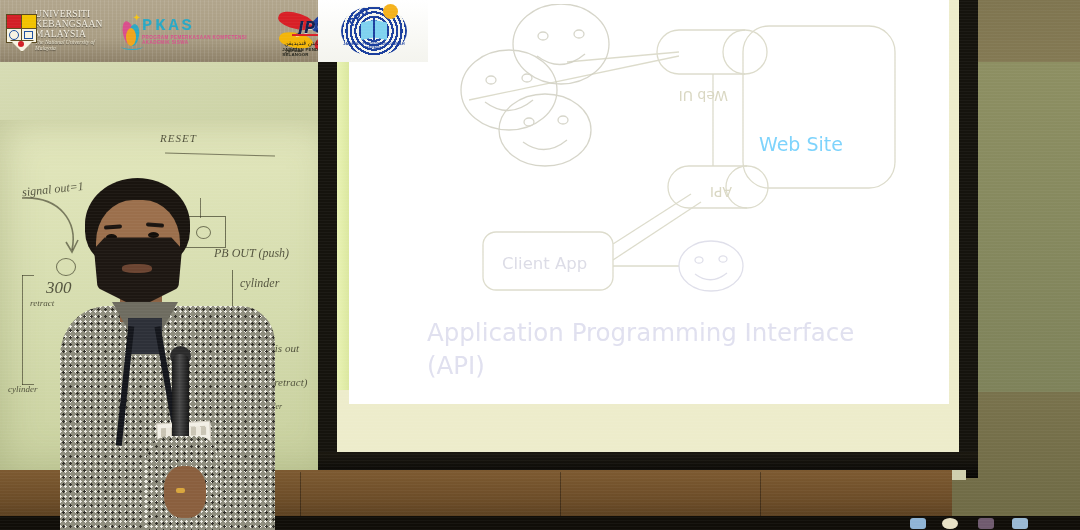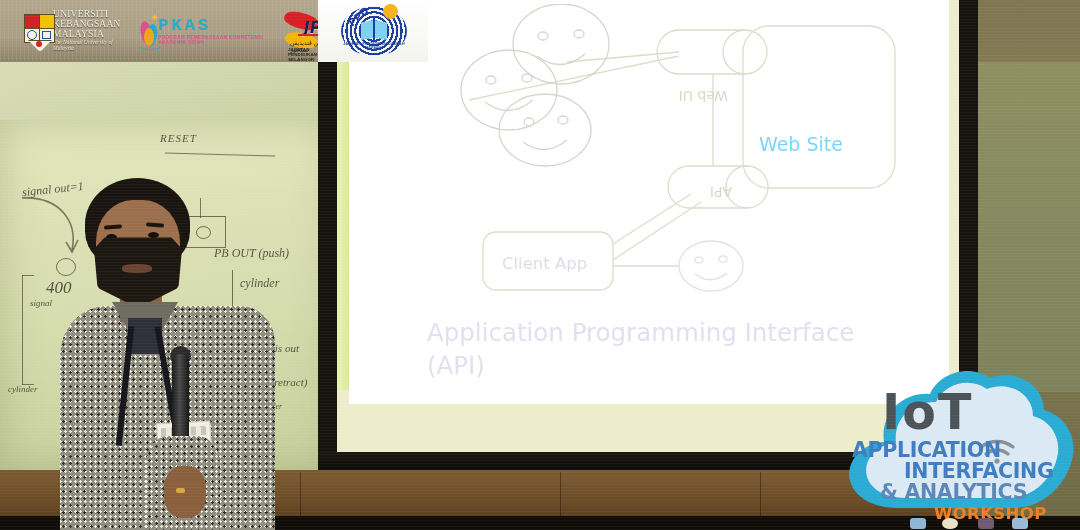--- a/index.html
+++ b/index.html
@@ -42,21 +42,21 @@
   .banner{position:absolute;left:0;top:0;width:340px;height:62px;
     background:linear-gradient(180deg,#b1a58c 0%,#a99d83 60%,#8d8068 100%);
     display:flex;align-items:center;}
   .banner-texture{position:absolute;inset:0;opacity:.18;
     background:repeating-linear-gradient(90deg,rgba(255,255,255,.5) 0 1px,transparent 1px 4px);}
   .banner2{position:absolute;left:318px;top:0;width:110px;height:62px;
     background:linear-gradient(180deg,#ffffff 0%,#f4f4ee 100%);}
 
   .logo{position:relative;display:flex;align-items:center;}
   
-  .ukm{margin-left:24px;display:flex;align-items:center;gap:3px;}
+  .ukm{margin-left:6px;display:flex;align-items:center;gap:3px;}
   .ukm-crest{width:30px;height:38px;position:relative;}
   .ukm-crest .q{position:absolute;width:14px;height:13px;border:.5px solid #5a4a20;}
   .ukm-crest .q1{left:0;top:2px;background:#d21f26;}
   .ukm-crest .q2{left:15px;top:2px;background:#f2c200;}
   .ukm-crest .q3{left:0;top:16px;background:#f7f3e2;}
   .ukm-crest .q4{left:15px;top:16px;background:#f7f3e2;}
   .ukm-crest .tip{position:absolute;left:4px;top:28px;width:22px;height:10px;
     background:#f7f3e2;clip-path:polygon(0 0,100% 0,50% 100%);border:.5px solid #5a4a20;}
   .ukm-crest .dot{position:absolute;left:12px;top:29px;width:6px;height:6px;border-radius:50%;background:#d21f26;}
   .ukm-crest .at{position:absolute;left:3px;top:18px;width:8px;height:8px;border:1.2px solid #1c4fa0;border-radius:50%;}
@@ -195,25 +195,25 @@
       <div class="wb-ink" style="left:160px;top:12px;font-size:11px;letter-spacing:1px;">RESET</div>
       <div class="wb-line" style="left:165px;top:34px;width:110px;height:1.4px;transform:rotate(1.5deg);"></div>
 
       <div class="wb-ink" style="left:22px;top:62px;font-size:12px;transform:rotate(-6deg);">signal out=1</div>
       <svg style="position:absolute;left:14px;top:72px;" width="90" height="66">
         <path d="M8 6 C 46 4, 64 30, 58 58" stroke="#33321f" stroke-width="1.6" fill="none" opacity=".6"></path>
         <path d="M52 50 L58 60 L64 48" stroke="#33321f" stroke-width="1.6" fill="none" opacity=".6"></path>
       </svg>
       <div class="wb-shape" style="left:56px;top:138px;width:18px;height:16px;border-radius:50%;"></div>
 
-      <div class="wb-ink" style="left:46px;top:158px;font-size:17px;">400</div>
+      <div class="wb-ink" style="left:46px;top:158px;font-size:17px;">300</div>
       <div class="wb-line" style="left:22px;top:155px;width:1.4px;height:110px;"></div>
       <div class="wb-line" style="left:22px;top:155px;width:12px;height:1.4px;"></div>
       <div class="wb-line" style="left:22px;top:264px;width:12px;height:1.4px;"></div>
-      <div class="wb-ink" style="left:30px;top:178px;font-size:9px;">signal</div>
+      <div class="wb-ink" style="left:30px;top:178px;font-size:9px;">retract</div>
 
       <div class="wb-shape" style="left:184px;top:96px;width:40px;height:30px;"></div>
       <div class="wb-shape" style="left:196px;top:106px;width:13px;height:11px;border-radius:50%;"></div>
       <div class="wb-line" style="left:200px;top:78px;width:1.4px;height:20px;"></div>
 
       <div class="wb-ink" style="left:214px;top:126px;font-size:12px;">PB OUT (push)</div>
       <div class="wb-ink" style="left:240px;top:156px;font-size:12px;">cylinder</div>
       <div class="wb-shape" style="left:232px;top:150px;width:1.4px;height:36px;border:none;background:#33321f;"></div>
       <div class="wb-ink" style="left:228px;top:196px;font-size:12px;">S2 =</div>
       <div class="wb-ink" style="left:236px;top:222px;font-size:11px;">cylinder is out</div>
@@ -384,42 +384,20 @@
   <div class="banner2"></div>
   <div class="ppd">
     <div class="ring"></div>
     <div class="sun"></div>
     <div class="book"></div>
     <div class="pen"></div>
     <div class="label">PPD</div>
     <div class="arcword">JABATAN PENDIDIKAN DAERAH SEPANG</div>
   </div>
 
-  <div class="iot">
-    <svg width="242" height="172" viewBox="0 0 242 172">
-      <path d="M60 150 C20 150 4 124 14 104 C22 88 40 84 46 84
-               C42 56 64 34 92 36 C102 14 132 6 152 20
-               C176 10 206 26 206 52 C228 58 240 80 234 102
-               C228 126 206 150 176 150 Z" fill="#29ABD4"></path>
-      <path d="M68 140 C34 140 22 118 31 101 C38 88 53 85 58 85
-               C55 61 74 43 98 44 C107 25 132 19 149 31
-               C170 22 195 35 195 58 C214 63 224 82 219 100
-               C214 121 195 140 170 140 Z" fill="#dbe9f4"></path>
-      <g stroke="#8a8f93" stroke-width="3.4" fill="none" stroke-linecap="round">
-        <path d="M148 96 a17 17 0 0 1 22 0"></path>
-        <path d="M143 89 a26 26 0 0 1 32 0"></path>
-        <circle cx="159" cy="103" r="2.6" fill="#8a8f93" stroke="none"></circle>
-      </g>
-    </svg>
-    <div class="iot-iot">IoT</div>
-    <div class="iot-text iot-l1" style="text-align:left;">APPLICATION</div>
-    <div class="iot-text iot-l2" style="text-align:left;">INTERFACING</div>
-    <div class="iot-text iot-l3" style="text-align:left;">&amp; ANALYTICS</div>
-    <div class="iot-text iot-l4" style="text-align:left;">WORKSHOP</div>
-  </div>
 
   <div class="bottom-blobs">
     <div class="blob" style="left:10px;background:#8fb4d6;"></div>
     <div class="blob" style="left:42px;background:#e9e2c6;border-radius:50%;"></div>
     <div class="blob" style="left:78px;background:#6f5a6e;"></div>
     <div class="blob" style="left:112px;background:#9ab9d4;"></div>
   </div>
 
   <div class="noise"></div>
 </div>

